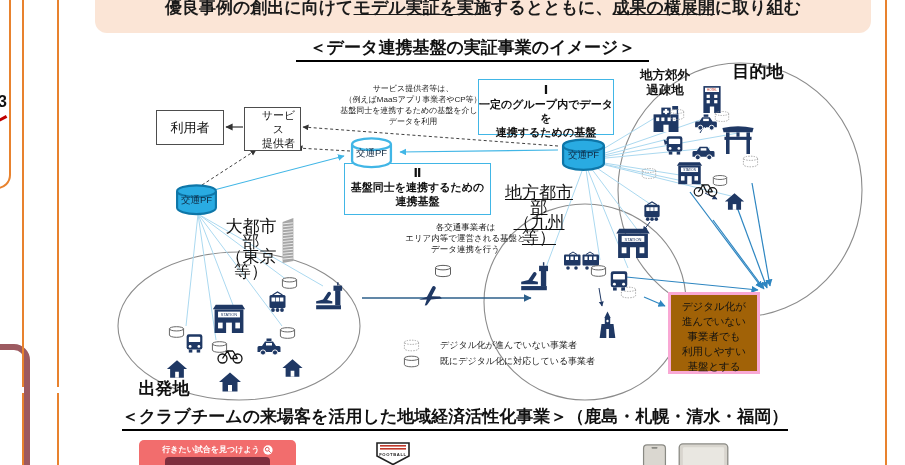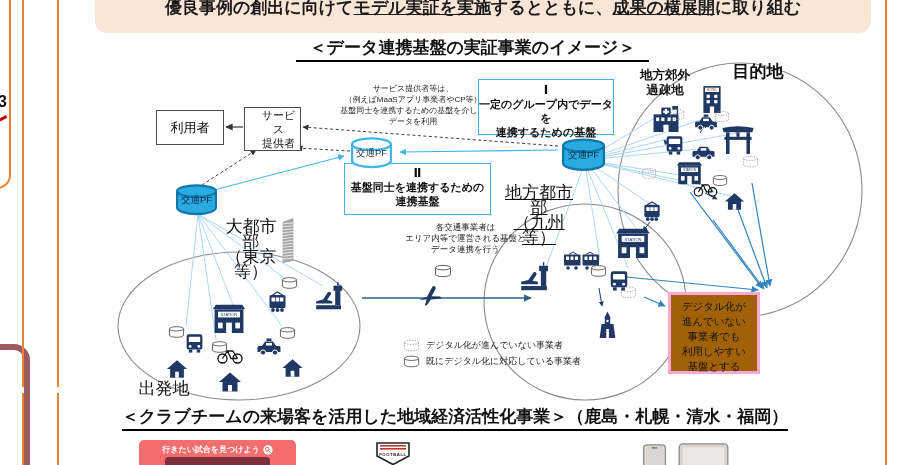--- a/index.html
+++ b/index.html
@@ -8,21 +8,21 @@
   .c{text-align:center;}
   .pre{white-space:pre-line;}
   .vline{position:absolute;top:0;bottom:0;width:2px;}
   .box{position:absolute;background:#fff;border:1.4px solid #4d4d4d;display:flex;align-items:center;justify-content:center;}
   .cyanbox{position:absolute;background:#fff;border:1.6px solid #41B6E6;text-align:center;}
   .ic{position:absolute;display:block;}
   .ic svg{width:100%;height:100%;display:block;}
   .pf-label{position:absolute;font-size:9.5px;text-align:center;color:#102a43;letter-spacing:0px;}
   .note{position:absolute;font-size:8px;line-height:11px;color:#222;text-align:center;}
   .region{position:absolute;font-size:17px;line-height:15px;color:#111;text-align:center;}
-  .legend-row{position:absolute;display:flex;align-items:center;gap:6px;}
+  .legend-row{position:absolute;display:flex;align-items:center;gap:20px;}
   .legend-row .lbl{font-size:9px;color:#222;}
   .u-em{font-weight:800;text-decoration:underline;}
   svg text{font-family:"Liberation Sans",sans-serif;}
 </style>
 </head>
 <body>
 
 <div id="stage">
 
   <div class="abs" style="left:-50px;top:-30px;width:57px;height:215px;border:2px solid #E8822E;border-radius:0 0 14px 0;"></div>
@@ -170,21 +170,21 @@
     </span>
   <div class="pf-label" style="left:559px;top:149px;width:49px;">交通PF</div>
 
   <div class="region pre" style="left:219px;top:219px;width:64px;">大都市部
 （東京等）</div>
   <div class="region pre" style="left:498px;top:185px;width:82px;text-decoration:underline;">地方都市部
 （九州等）</div>
   <div class="region pre" style="left:632px;top:68px;width:66px;font-weight:700;font-size:12.5px;">地方郊外
 過疎地</div>
   <div class="region" style="left:728px;top:64px;width:60px;font-weight:800;">目的地</div>
-  <div class="region" style="left:134px;top:381px;width:60px;font-weight:400;text-align:center;">出発地</div>
+  <div class="region" style="left:134px;top:381px;width:60px;font-weight:700;text-align:center;">出発地</div>
 
   <div class="note pre" style="left:383px;top:222px;width:165px;font-size:8.5px;">各交通事業者は
 エリア内等で運営される基盤と
 データ連携を行う</div>
 
   <div class="abs pre c" style="left:668px;top:292px;width:92px;height:82px;border:3px solid #f9a8d4;background:#a16207;font-size:10.5px;line-height:15px;padding-top:4px;box-sizing:border-box;">デジタル化が
 進んでいない
 事業者でも
 利用しやすい
 基盤とする</div>

